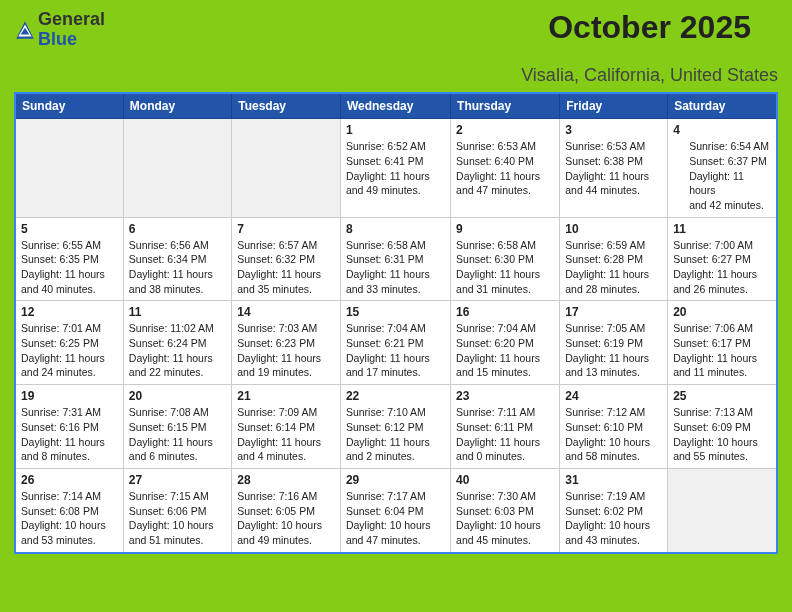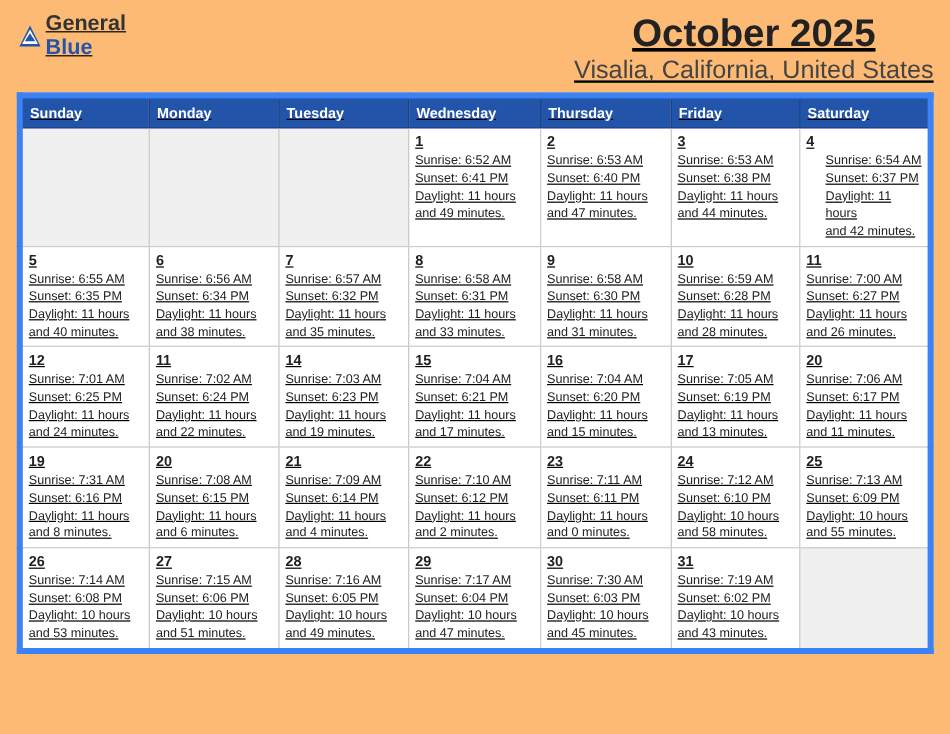--- a/index.html
+++ b/index.html
@@ -6,23 +6,22 @@
     body {
       font-family: Arial, sans-serif;
       background: #fff;
       width: 792px;
       height: 612px;
       overflow: hidden;
     }
     .container {
       width: 792px;
       min-height: 612px;
-      background: #fdba74;
+      background: #84cc16;
       padding: 10px 14px 10px 14px;
-      text-decoration: underline;
     }
     .header {
       display: flex;
       justify-content: space-between;
       align-items: flex-start;
       margin-bottom: 6px;
     }
     .logo {
       display: flex;
       align-items: center;
@@ -42,28 +41,28 @@
     .title-block {
       text-align: center;
     }
     .month-title {
       font-size: 32px;
       font-weight: bold;
       color: #222;
       line-height: 1.1;
     }
     .location {
-      font-size: 21px;
+      font-size: 18px;
       color: #444;
-      margin-top: 2px;
+      margin-top: 20px;
     }
     .calendar {
       width: 100%;
       border-collapse: collapse;
-      border: 5px solid #3b82f6;
+      border: 2px solid #3b82f6;
       font-size: 11px;
     }
     .calendar th {
       background: #2255aa;
       color: #fff;
       text-align: left;
       padding: 5px 6px;
       font-size: 12px;
       font-weight: bold;
       border: 1px solid #1a4488;
@@ -213,21 +212,21 @@
         <tr>
           <td>
             <div class="day-number">12</div>
             <div class="day-info" style="white-space: pre-line;">Sunrise: 7:01 AM
 Sunset: 6:25 PM
 Daylight: 11 hours
 and 24 minutes.</div>
           </td>
           <td>
             <div class="day-number">11</div>
-            <div class="day-info" style="white-space: pre-line;">Sunrise: 7:02 AM
+            <div class="day-info" style="white-space: pre-line;">Sunrise: 11:02 AM
 Sunset: 6:24 PM
 Daylight: 11 hours
 and 22 minutes.</div>
           </td>
           <td>
             <div class="day-number">14</div>
             <div class="day-info" style="white-space: pre-line;">Sunrise: 7:03 AM
 Sunset: 6:23 PM
 Daylight: 11 hours
 and 19 minutes.</div>
@@ -335,21 +334,21 @@
 and 49 minutes.</div>
           </td>
           <td>
             <div class="day-number">29</div>
             <div class="day-info" style="white-space: pre-line;">Sunrise: 7:17 AM
 Sunset: 6:04 PM
 Daylight: 10 hours
 and 47 minutes.</div>
           </td>
           <td>
-            <div class="day-number">30</div>
+            <div class="day-number">40</div>
             <div class="day-info" style="white-space: pre-line;">Sunrise: 7:30 AM
 Sunset: 6:03 PM
 Daylight: 10 hours
 and 45 minutes.</div>
           </td>
           <td>
             <div class="day-number">31</div>
             <div class="day-info" style="white-space: pre-line;">Sunrise: 7:19 AM
 Sunset: 6:02 PM
 Daylight: 10 hours

